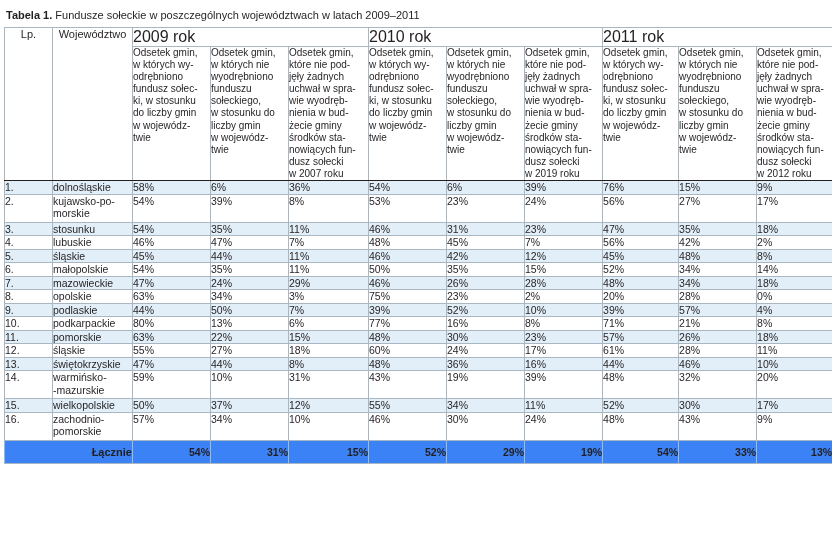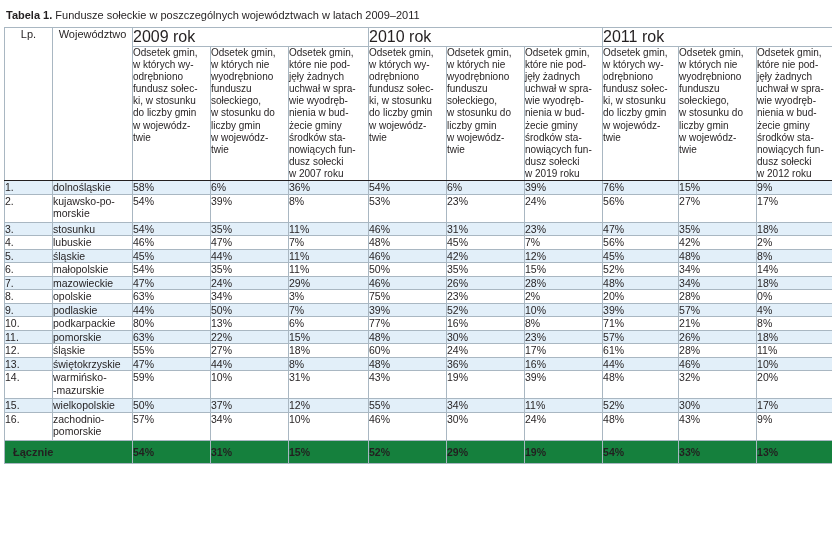--- a/index.html
+++ b/index.html
@@ -113,24 +113,25 @@
   td.woj .ln { display: block; white-space: pre; }
   td.val {
     padding: 4px 3px 4px 6px;
     font-size: 10.5px;
     white-space: nowrap;
   }
 
   
   tr.totals td {
     font-weight: bold;
-    background: #15803d;
+    background: #3b82f6;
     border-top: 1.2px solid #6d7f8c !important;
     padding-top: 5px;
     padding-bottom: 5px;
+    text-align: right;
   }
   tr.totals td.total-label {
     padding-left: 8px;
     font-size: 11px;
   }
   tr.totals td.val { font-size: 10.5px; }
 
   
   tr.tall td { height: 27px; }
 </style>

